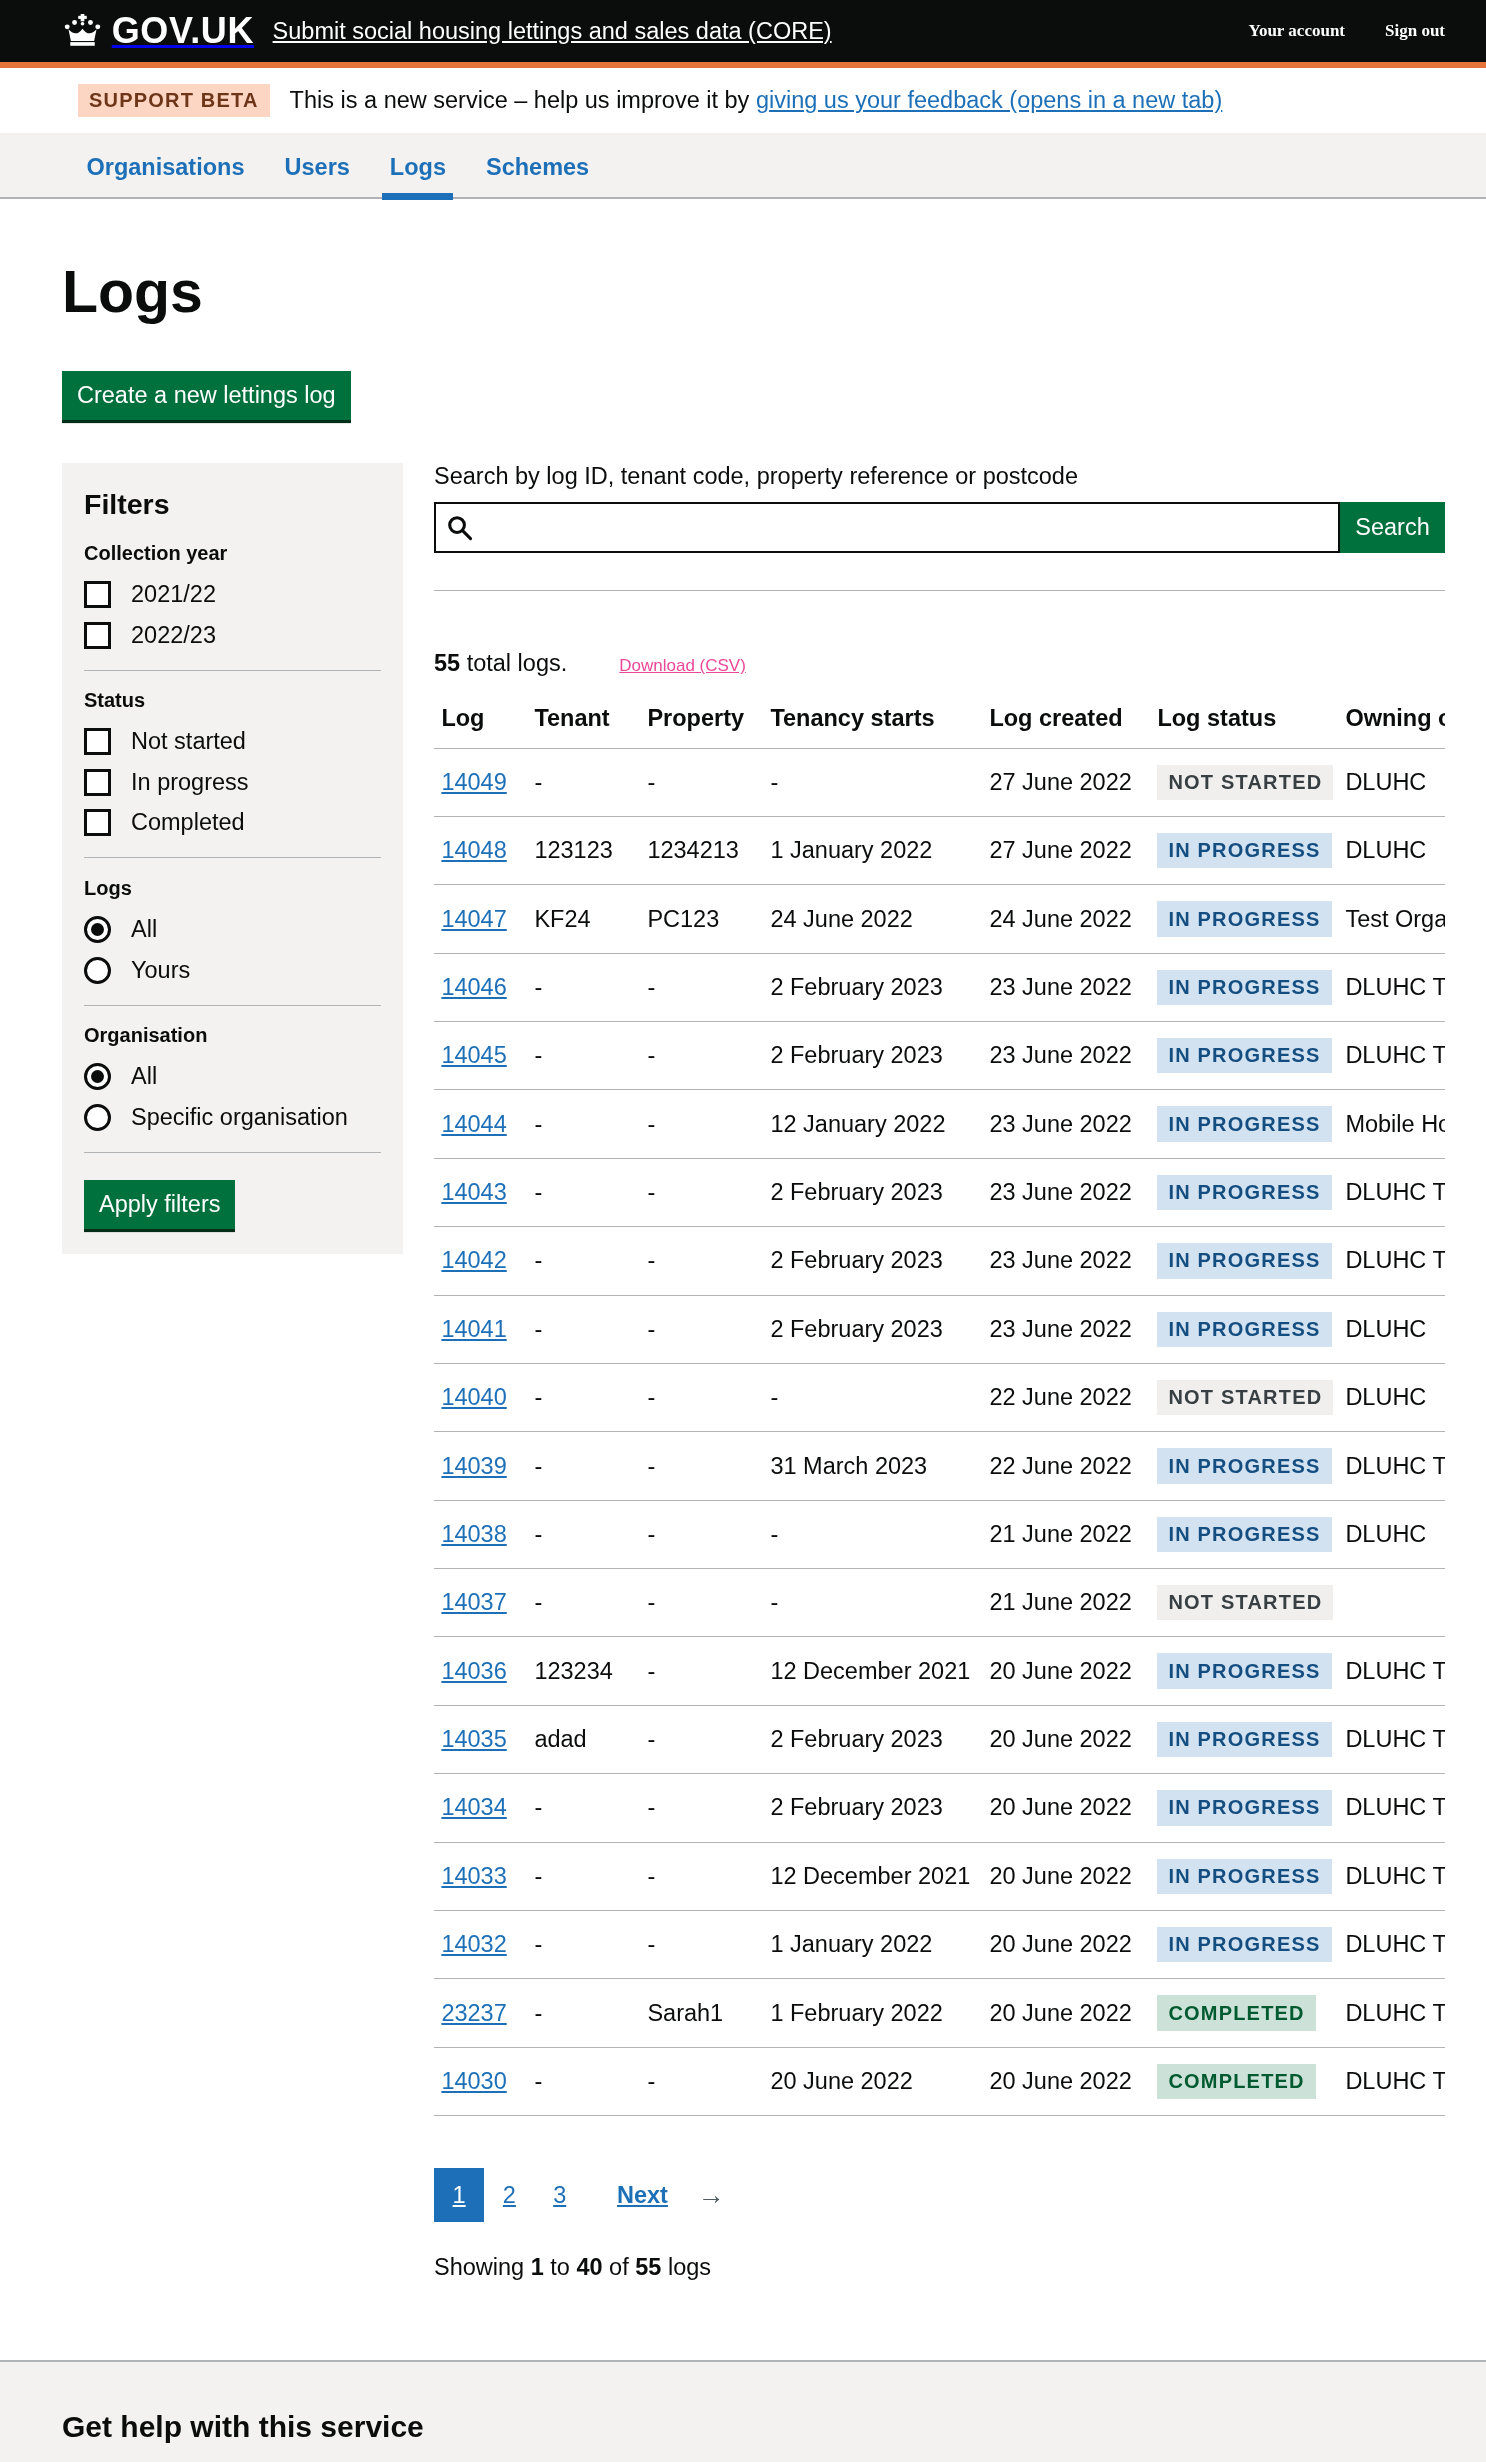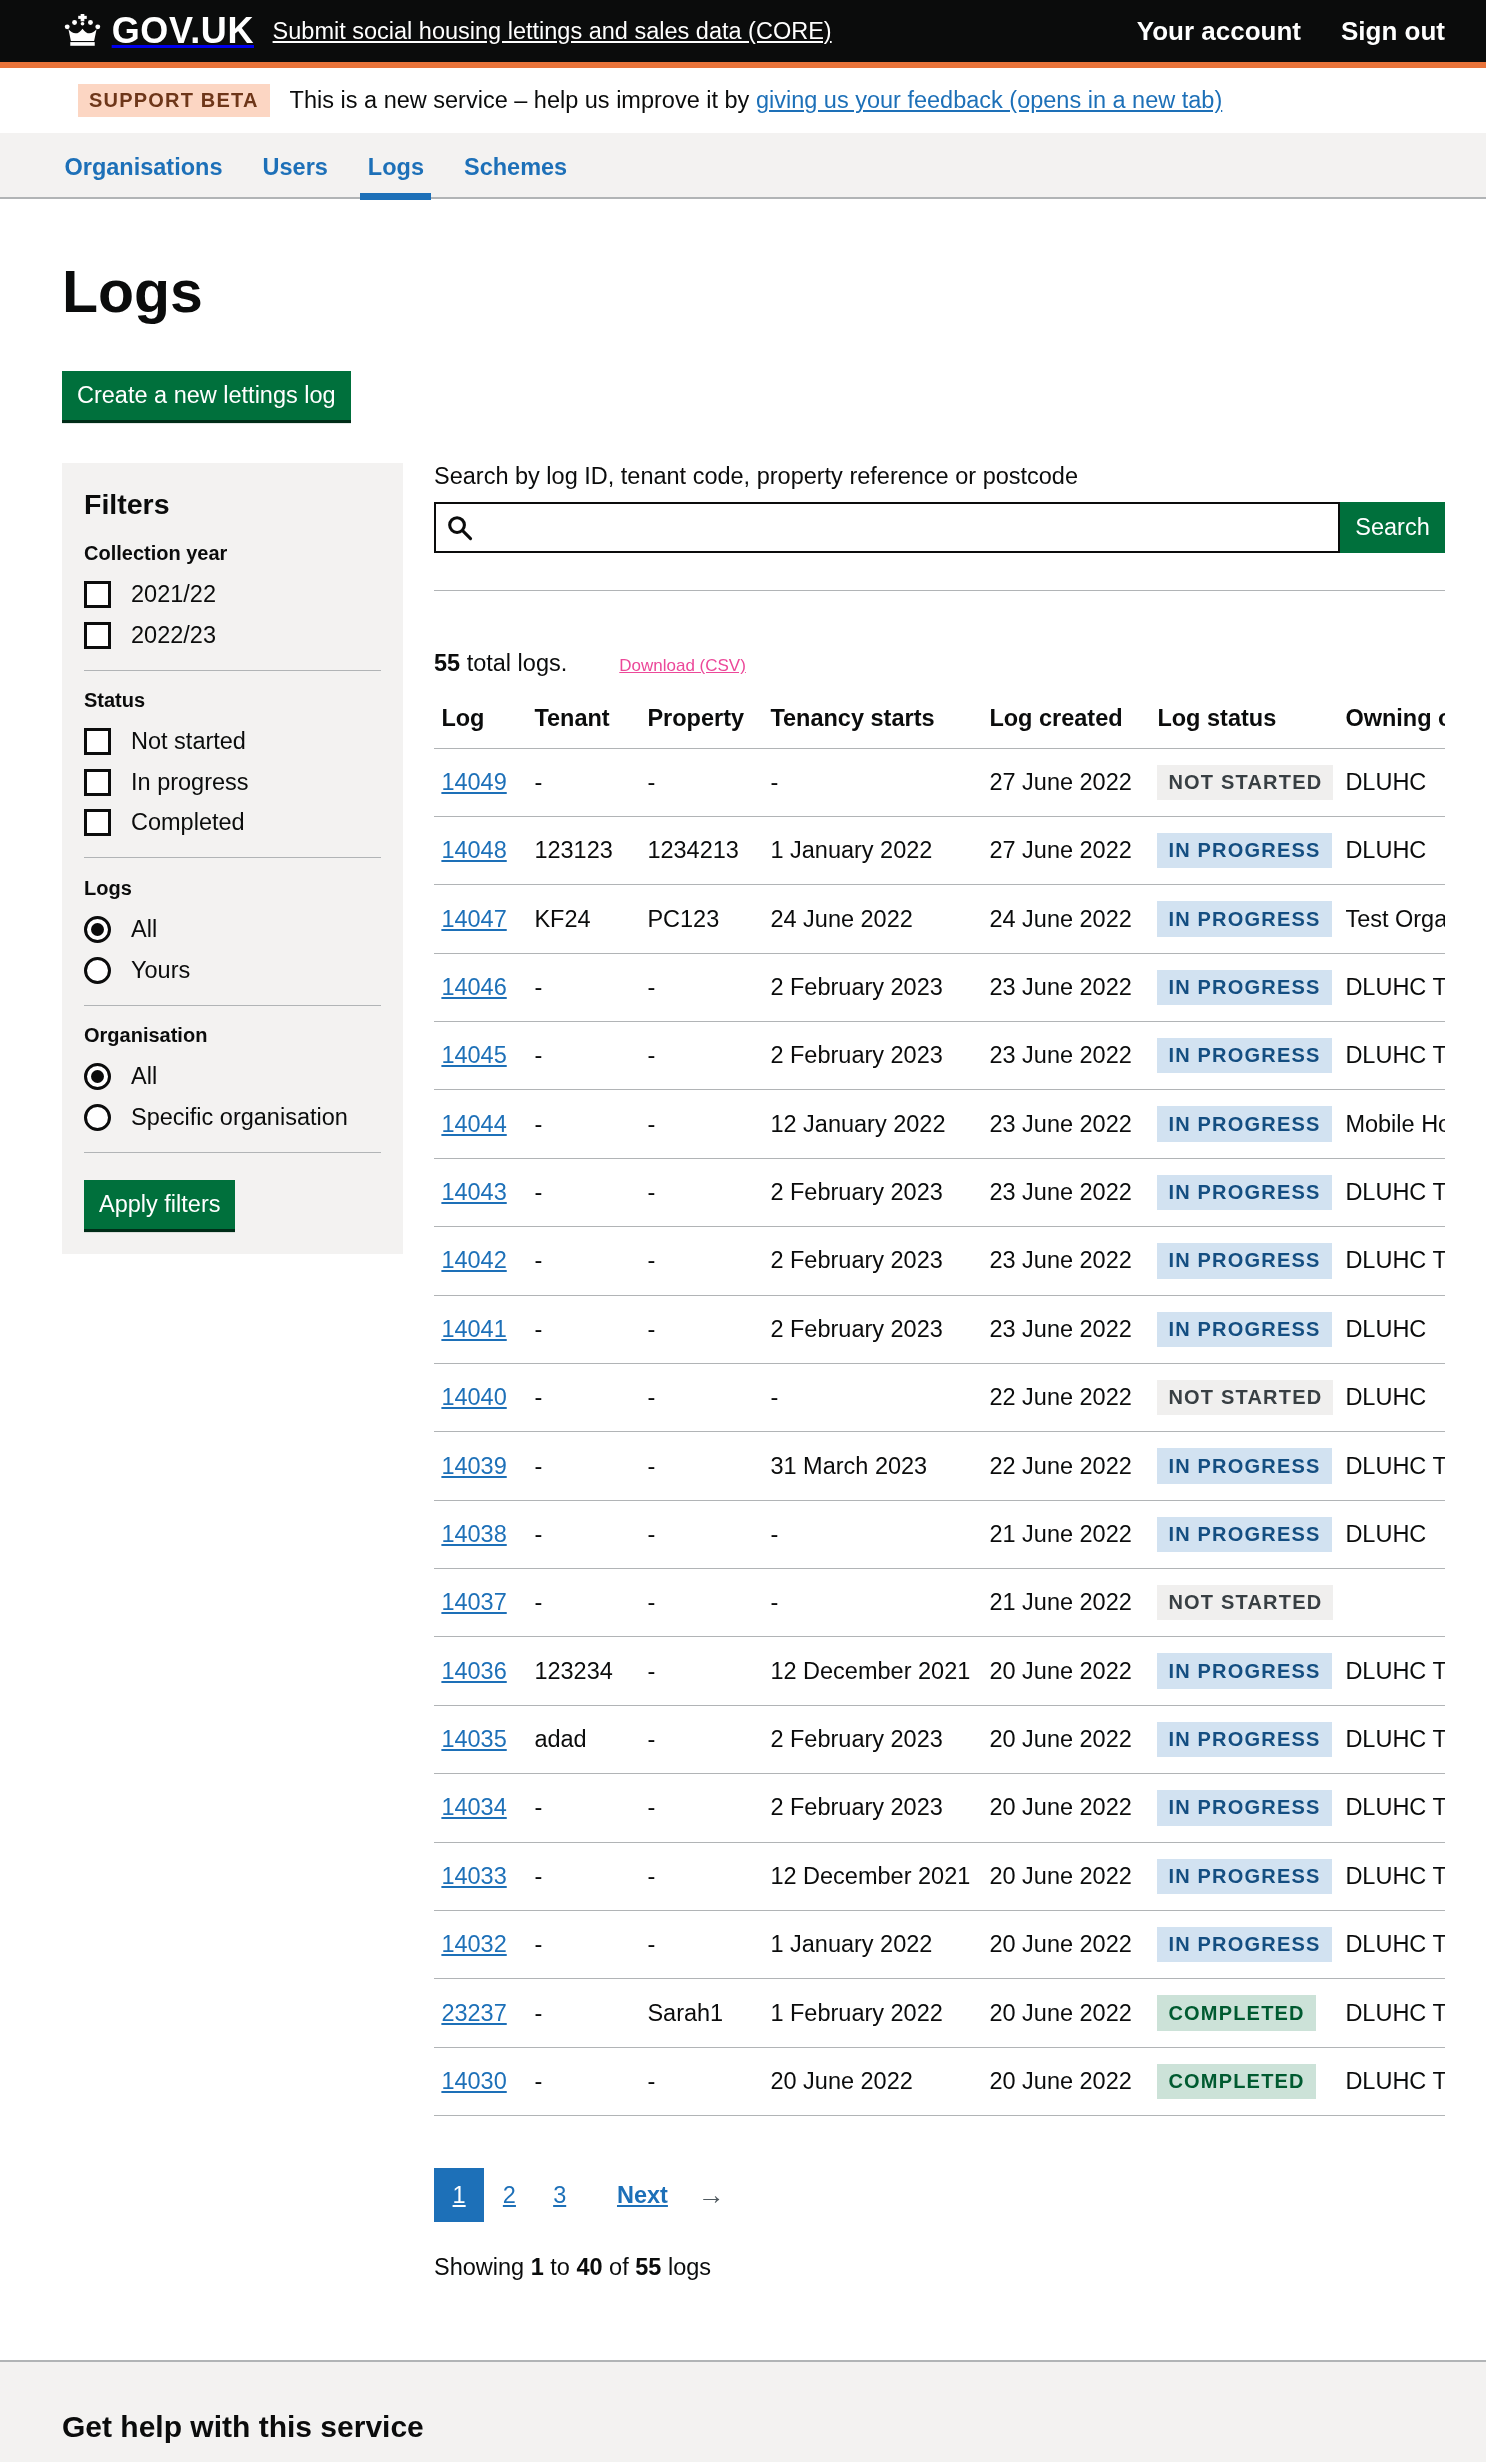--- a/index.html
+++ b/index.html
@@ -7,33 +7,33 @@
   body { width:1486px; }
 
   
   .govuk-header { background:#0b0c0c; border-bottom:6.2px solid #e8733a; height:68px;
                   display:flex; align-items:center; }
   .header-inner { width:1383px; margin:0 41px 0 62px; display:flex; align-items:center; }
   .logo-wrap { display:flex; align-items:center; gap:8.7px; }
   .logo-text { color:#fff; font-weight:700; font-size:36px; letter-spacing:0.6px; }
   .service-name { color:#fff; font-size:23.5px; font-weight:400; margin-left:18.6px; }
   .header-links { margin-left:auto; display:flex; gap:40px; }
-  .header-links a { color:#fff; font-size:26px; font-weight:700; text-decoration:none; }
+  .header-links a { color:#fff; font-size:17px; font-weight:700; text-decoration:none;font-family:Liberation Serif, serif; }
 
   
   .phase-banner { padding:16px 16px; }
   .phase-inner { margin:0 62px; display:flex; align-items:center; }
   .phase-tag { background:#fcd6c3; color:#6e3619; font-size:20px; font-weight:700;
                letter-spacing:1.2px; padding:5px 11px; text-transform:uppercase; }
   .phase-text { font-size:23.5px; margin-left:20px; }
   .phase-text a { color:#1d70b8; }
 
   
   .primary-nav { background:#f3f2f1; border-bottom:2.5px solid #b1b4b6; }
-  .nav-inner { margin:0 62px; display:flex; gap:35px; }
+  .nav-inner { margin:0 84px; display:flex; gap:35px; }
   .nav-item { display:inline-block; font-size:23.5px; font-weight:700; color:#1d70b8;
               text-decoration:none; padding:21px 2.5px 16px; position:relative; }
   .nav-item.active::after { content:""; position:absolute; left:-5px; right:-5px; bottom:-2.5px;
                             height:6.2px; background:#1d70b8; }
 
   
   .page { margin:0 41px 0 62px; width:1383px; }
   h1.page-title { font-size:59px; font-weight:700; margin-top:59px; }
   .govuk-button { display:inline-block; background:#00703c; color:#fff; border:none;
                   font-family:inherit; font-size:23.5px; padding:11px 15px;

